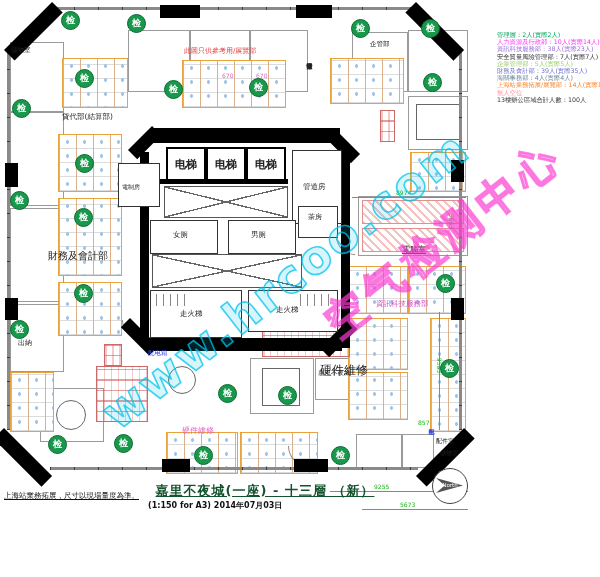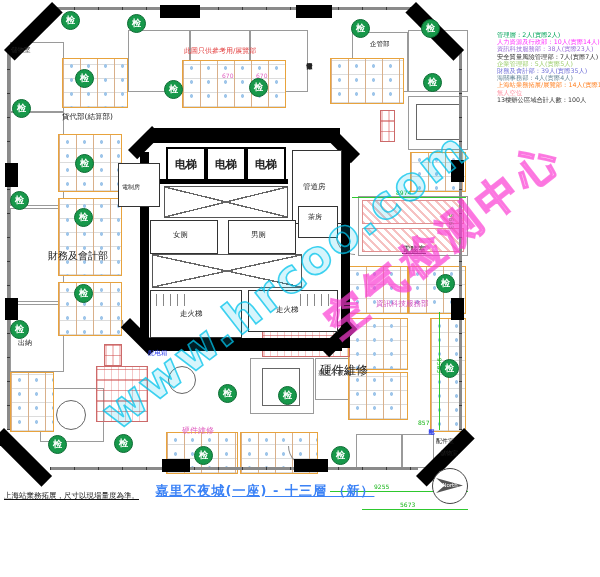--- a/index.html
+++ b/index.html
@@ -266,21 +266,22 @@
   <div class="legend-line" style="color: rgb(51, 51, 51);">安全質量風險管理部：7人(實際7人)</div>
   <div class="legend-line" style="color: rgb(159, 207, 111);">企業管理部：5人(實際5人)</div>
   <div class="legend-line" style="color: rgb(112, 112, 216);">財務及會計部：39人(實際35人)</div>
   <div class="legend-line" style="color: rgb(106, 138, 154);">海關事務部：4人(實際4人)</div>
   <div class="legend-line" style="color: rgb(255, 127, 31);">上海站業務拓展/展覽部：14人(實際10人)</div>
   <div class="legend-line" style="color: rgb(255, 143, 160);">無人空位</div>
   <div class="legend-line" style="color: rgb(51, 51, 51);">13樓辦公區域合計人數：100人</div>
 </div>
 
 <div class="abs" style="left:130px;top:482px;width:270px;text-align:center;z-index:50">
-  <div style="font-size:13px;font-weight:bold;color:#3b82f6;text-decoration:underline;letter-spacing:1px">嘉里不夜城(一座) - 十三層 （新）</div>
+  <div style="font-size:13px;font-weight:bold;color:#14532d;text-decoration:underline;letter-spacing:1px">嘉里不夜城(一座) - 十三層 （新）</div>
+  <div style="font-size:8px;font-weight:bold;color:#111;text-align:left;padding-left:18px">(1:150 for A3)  2014年07月03日</div>
 </div>
 
 <div class="lbl" style="left:4px;top:492px;font-size:7.5px;text-decoration:underline;color:#111;z-index:50">上海站業務拓展，尺寸以現場量度為準。</div>
 
 <div class="abs" style="left:432px;top:468px;width:34px;height:34px;border:1.5px solid #444;border-radius:50%;z-index:50;background:#fff">
   <div style="position:absolute;left:3px;top:7px;width:27px;height:19px;background:#555;
               clip-path:polygon(0 10%,100% 50%,0 90%,32% 50%)"></div>
   <div style="position:absolute;left:0;top:13px;width:100%;text-align:center;font-size:5.5px;color:#fff">North</div>
 </div>
 

